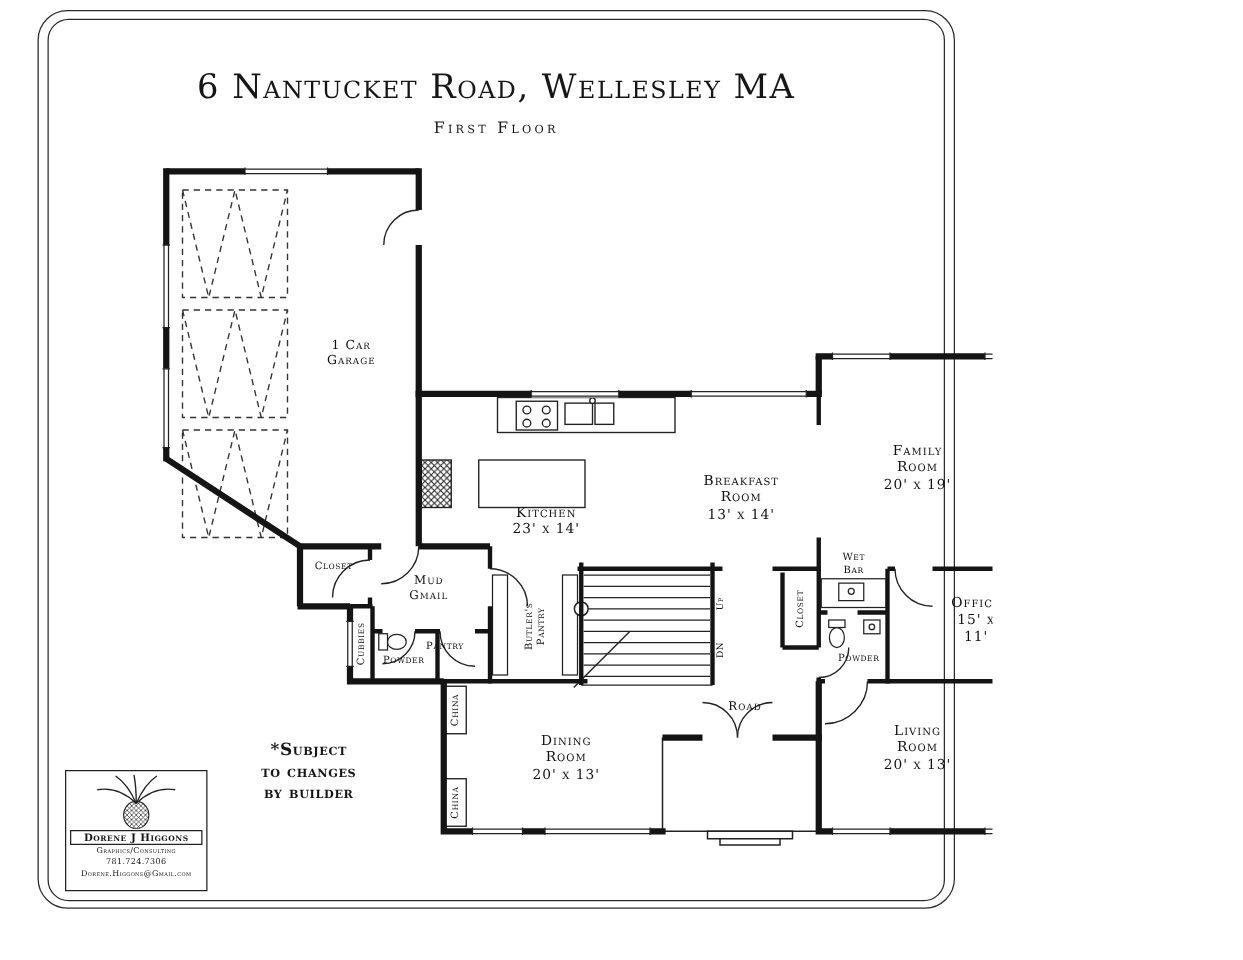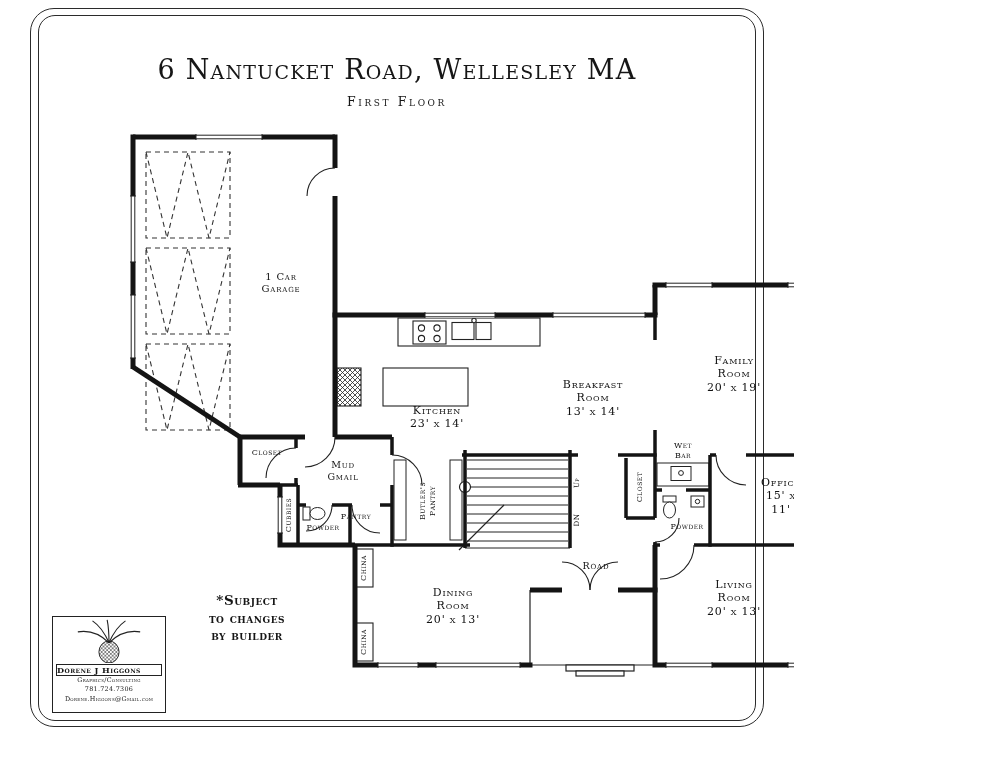--- a/index.html
+++ b/index.html
@@ -22,21 +22,21 @@
   .s8{font-size:8px;letter-spacing:.5px}.s7{font-size:7.2px;letter-spacing:.4px}
   .note-subject{position:absolute;left:218px;top:618px;transform:translate(-50%,-50%);
        text-align:center;white-space:pre-line;font-weight:bold;font-size:13.5px;
        font-variant:small-caps;letter-spacing:.5px;line-height:1.3;margin-left:29px;}
   .disclaimer{position:absolute;left:218px;top:689px;transform:translate(-50%,-50%);
        text-align:center;white-space:pre-line;font-size:7.3px;
        font-variant:small-caps;letter-spacing:.4px;line-height:1.42;}
   .logo{position:absolute;left:52px;top:616px;width:114px;height:97px;
         border:1.3px solid #222;box-sizing:border-box;padding:2px 3px;
         display:flex;flex-direction:column;align-items:center;background:#fff;}
-  .logo .name{border:1px solid #222;width:100%;box-sizing:border-box;
+  .logo .name{border:1px solid #222;width:100%;box-sizing:border-box;text-align:center;
         font-size:8.2px;font-weight:bold;font-variant:small-caps;letter-spacing:.4px;
         padding:0 0;margin-top:1px;}
   .logo .tiny{font-size:6.4px;font-variant:small-caps;letter-spacing:.3px;
         line-height:1.45;text-align:center;}
 </style>
 </head>
 <body>
 
 <div class="stage">
   <div class="frame-outer"></div>

